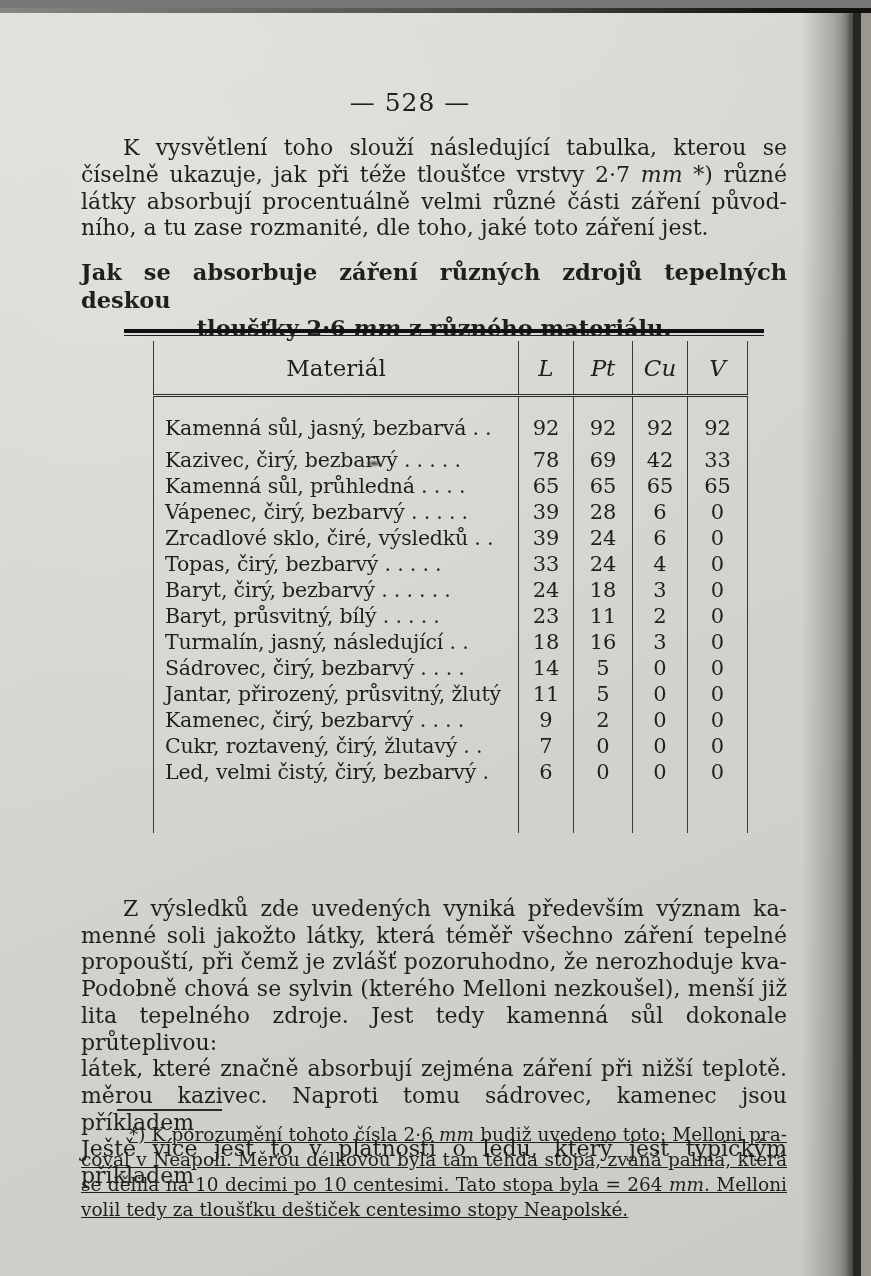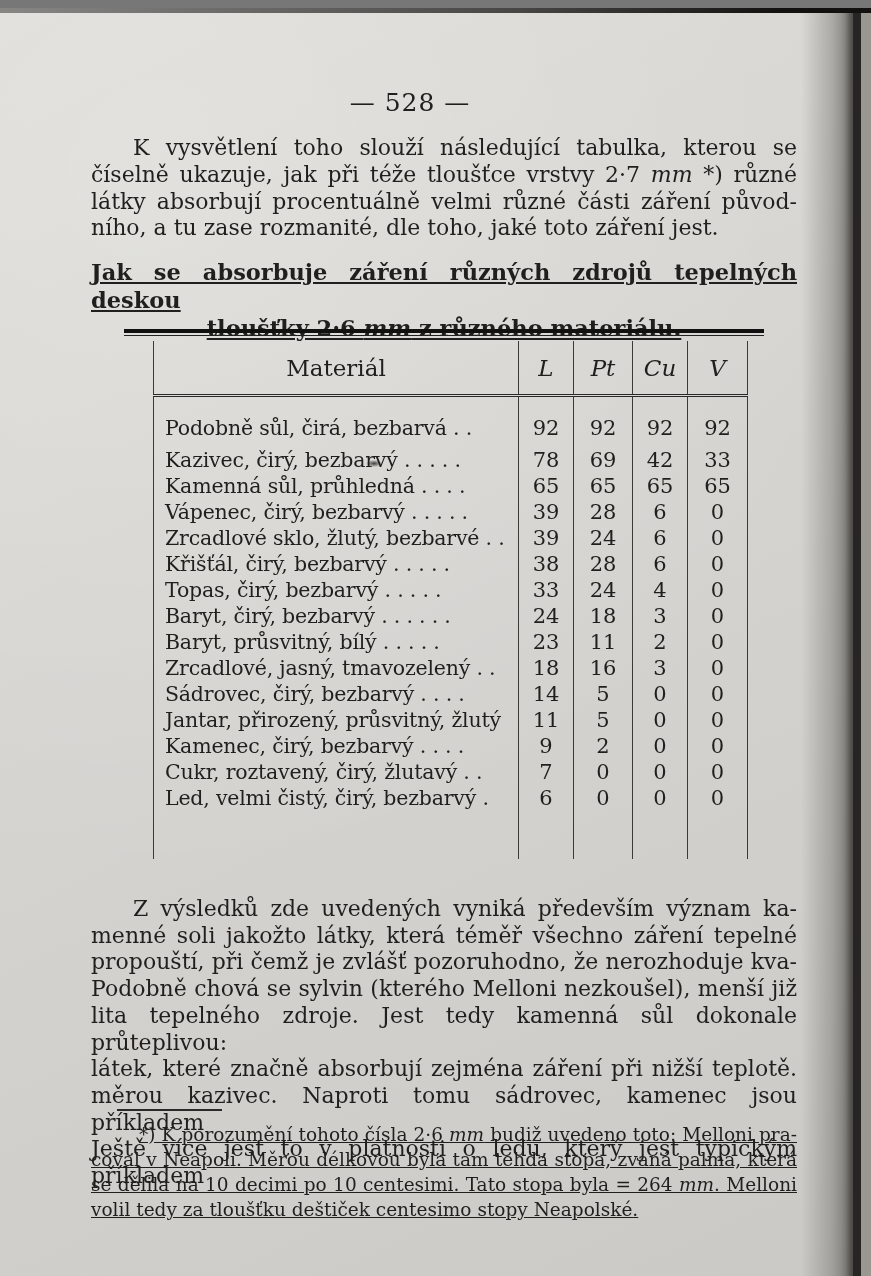--- a/index.html
+++ b/index.html
@@ -21,28 +21,28 @@
   .edge-shadow{position:absolute;top:0;bottom:0;right:18px;width:52px;
     background:linear-gradient(to right,rgba(55,52,48,0) 0%,rgba(55,52,48,0.28) 60%,rgba(40,38,35,0.55) 100%);}
   .edge-dark{position:absolute;top:0;bottom:0;right:10px;width:8px;background:#262523;
     box-shadow:-4px 0 6px rgba(35,33,30,0.6);}
   .edge-outer{position:absolute;top:0;bottom:0;right:0;width:10px;background:#99978f;}
   .ink-smudge{position:absolute;left:366px;top:452px;width:16px;height:7px;border-radius:50%;
     background:radial-gradient(ellipse at center,rgba(30,28,25,0.8),rgba(30,28,25,0) 75%);}
   
   .page-number{position:absolute;top:80px;left:0;width:820px;text-align:center;
     font-size:25px;letter-spacing:1px;}
-  .block{position:absolute;left:91px;width:706px;font-size:22px;line-height:26.8px;}
+  .block{position:absolute;left:81px;width:706px;font-size:22px;line-height:26.8px;}
   .line{white-space:nowrap;}
   .j{white-space:normal;text-align:justify;text-align-last:justify;}
   .c{text-align:center;white-space:normal;}
   .indent{text-indent:42px;}
   .it{font-style:italic;}
   .intro{top:127px;}
-  .heading{top:250px;font-weight:bold;font-size:22.5px;line-height:28px;text-decoration:underline;}
+  .heading{top:250px;font-weight:bold;font-size:22.5px;line-height:28px;}
   .discussion{top:888px;line-height:26.7px;}
   
   .toprule{position:absolute;top:321px;left:124px;width:640px;height:2px;
     border-top:4px solid #111;border-bottom:1px solid #222;}
   table.tbl{position:absolute;top:333px;left:153px;width:594px;
     border-collapse:collapse;table-layout:fixed;
     border-left:1px solid #3c3a37;border-right:1px solid #3c3a37;}
   .tbl col.c-mat{width:365px;}
   .tbl col.c-l{width:55px;}
   .tbl col.c-pt{width:59px;}
@@ -97,21 +97,21 @@
       <tr>
         <th class="mat-h">Materiál</th>
         <th class="num">L</th>
         <th class="num">Pt</th>
         <th class="num">Cu</th>
         <th class="num">V</th>
       </tr>
     </thead>
     <tbody>
         <tr class="first">
-          <td class="mat">Podobně sůl, čirá, bezbarvá  .  .</td>
+          <td class="mat">Kamenná sůl, jasný, bezbarvá  .  .</td>
           <td class="num">92</td>
           <td class="num">92</td>
           <td class="num">92</td>
           <td class="num">92</td>
         </tr>
         <tr>
           <td class="mat">Kazivec, čirý, bezbarvý .  .  .  .  .</td>
           <td class="num">78</td>
           <td class="num">69</td>
           <td class="num">42</td>
@@ -125,30 +125,23 @@
           <td class="num">65</td>
         </tr>
         <tr>
           <td class="mat">Vápenec, čirý, bezbarvý .  .  .  .  .</td>
           <td class="num">39</td>
           <td class="num">28</td>
           <td class="num">6</td>
           <td class="num">0</td>
         </tr>
         <tr>
-          <td class="mat">Zrcadlové sklo, žlutý, bezbarvé .  .</td>
+          <td class="mat">Zrcadlové sklo, čiré, výsledků .  .</td>
           <td class="num">39</td>
           <td class="num">24</td>
-          <td class="num">6</td>
-          <td class="num">0</td>
-        </tr>
-        <tr>
-          <td class="mat">Křišťál, čirý, bezbarvý  .  .  .  .  .</td>
-          <td class="num">38</td>
-          <td class="num">28</td>
           <td class="num">6</td>
           <td class="num">0</td>
         </tr>
         <tr>
           <td class="mat">Topas, čirý, bezbarvý .  .  .  .  .</td>
           <td class="num">33</td>
           <td class="num">24</td>
           <td class="num">4</td>
           <td class="num">0</td>
         </tr>
@@ -160,21 +153,21 @@
           <td class="num">0</td>
         </tr>
         <tr>
           <td class="mat">Baryt, průsvitný, bílý   .  .  .  .  .</td>
           <td class="num">23</td>
           <td class="num">11</td>
           <td class="num">2</td>
           <td class="num">0</td>
         </tr>
         <tr>
-          <td class="mat">Zrcadlové, jasný, tmavozelený  .  .</td>
+          <td class="mat">Turmalín, jasný, následující  .  .</td>
           <td class="num">18</td>
           <td class="num">16</td>
           <td class="num">3</td>
           <td class="num">0</td>
         </tr>
         <tr>
           <td class="mat">Sádrovec, čirý, bezbarvý   .  .  .  .</td>
           <td class="num">14</td>
           <td class="num">5</td>
           <td class="num">0</td>

